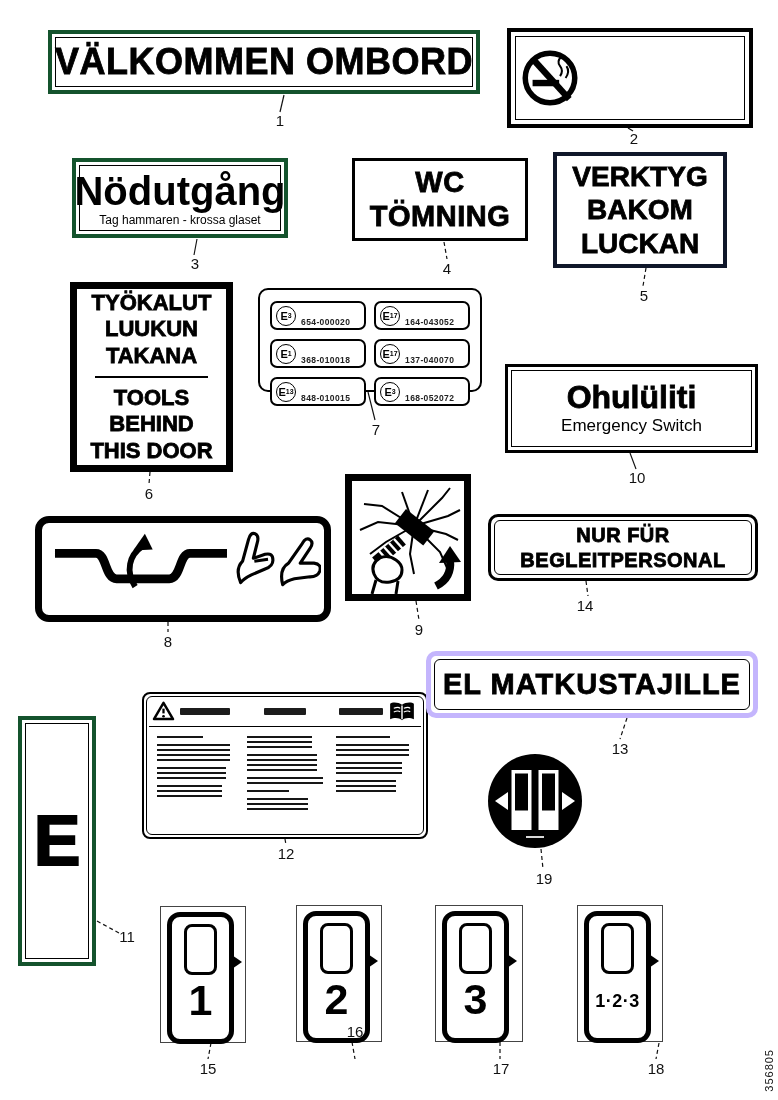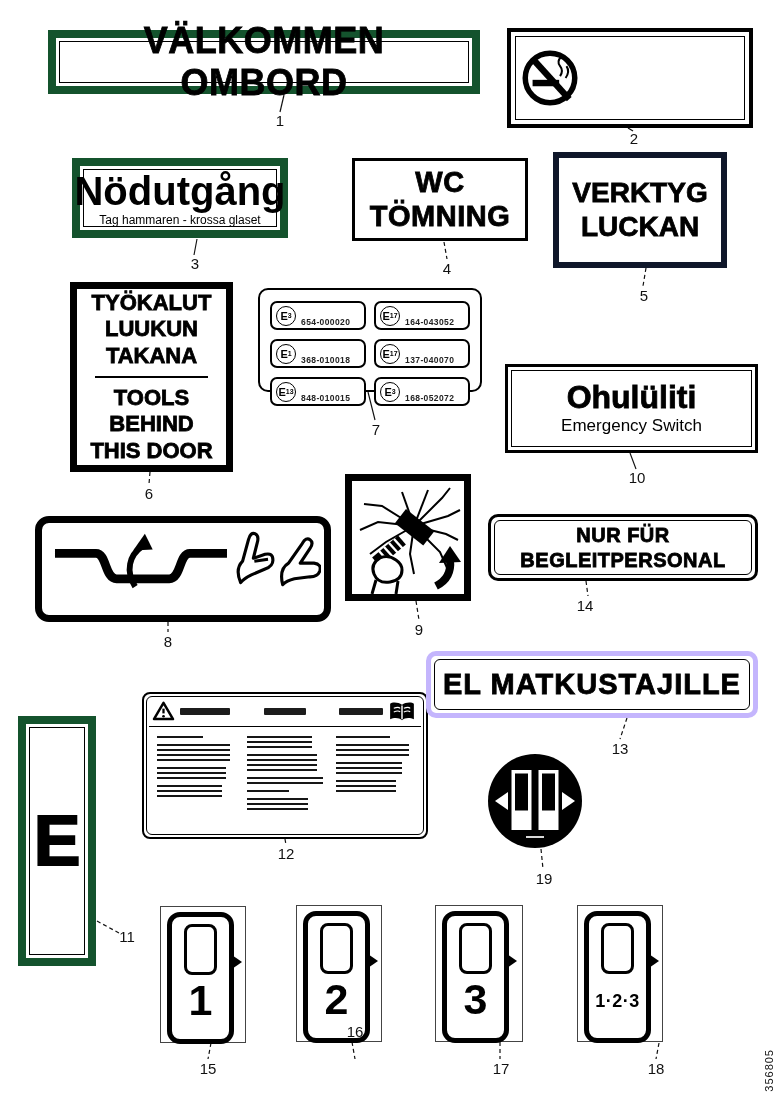--- a/index.html
+++ b/index.html
@@ -1,35 +1,35 @@
 <!DOCTYPE html>
 <html><head>
 <meta charset="utf-8">
 <style>
   html,body{margin:0;padding:0;background:#e8e8e8;}
   #page{position:relative;width:778px;height:1100px;background:#fff;color:#000;
         font-family:"Liberation Sans",sans-serif;overflow:hidden;margin:0 auto;}
   .sign{position:absolute;box-sizing:border-box;background:#fff;}
-  .frame2{border:8px solid #14532d;}
+  .frame2{border:4px solid #14532d;}
   .frame2::before{content:"";position:absolute;inset:3px;border:1px solid #000;pointer-events:none;border-radius:inherit;}
   .center{display:flex;flex-direction:column;align-items:center;justify-content:center;text-align:center;}
   .hv{-webkit-text-stroke:0.8px #000;}
   .callout{position:absolute;transform:translate(-50%,-50%);font-size:15px;color:#111;}
   
   #s1{left:48px;top:30px;width:432px;height:64px;}
   #s1 .t{font-size:36px;font-weight:700;letter-spacing:0.5px;}
   #s2{left:507px;top:28px;width:246px;height:100px;border:4px solid #000;display:flex;align-items:center;padding:4px 6px;}
   #s2::before{content:"";position:absolute;inset:4px;border:1px solid #000;pointer-events:none;}
   #s2 .txt{font-size:23px;font-weight:700;line-height:1.15;letter-spacing:0.5px;margin-left:8px;}
   #s3{left:72px;top:158px;width:216px;height:80px;}
   #s3 .t1{font-size:40px;font-weight:700;line-height:1.05;}
   #s3 .t2{font-size:12px;margin-top:1px;}
   #s4{left:352px;top:158px;width:176px;height:83px;border:3px solid #000;}
   #s4 .t{font-size:29px;font-weight:700;line-height:1.15;letter-spacing:0.5px;}
-  #s5{left:553px;top:152px;width:174px;height:116px;border:6px solid #0f172a;}
+  #s5{left:553px;top:152px;width:174px;height:116px;border:4px solid #0f172a;}
   #s5 .t{font-size:28px;font-weight:700;line-height:1.2;}
   #s6{left:70px;top:282px;width:163px;height:190px;border:7px solid #000;padding:6px 2px;}
   #s6 .t{font-size:22px;font-weight:700;line-height:1.2;}
   #s6 .rule{width:78%;border-top:2.5px solid #000;margin:7px auto;}
   #s7{left:258px;top:288px;width:224px;height:104px;border:2px solid #000;border-radius:10px;
       display:grid;grid-template-columns:1fr 1fr;gap:9px 8px;padding:11px 10px;align-items:center;}
   .pill{display:flex;align-items:center;border:2px solid #000;border-radius:7px;height:25px;padding:0 4px;background:#fff;}
   .ecirc{width:18px;height:18px;border:1.6px solid #000;border-radius:50%;display:flex;align-items:center;justify-content:center;
          font-size:11px;font-weight:700;flex:0 0 auto;}
   .ecirc sub{font-size:7px;line-height:1;}
@@ -121,20 +121,21 @@
     <div class="t2">Tag hammaren - krossa glaset</div>
   </div>
 
   <div id="s4" class="sign center">
     <div class="t hv">WC</div>
     <div class="t hv">TÖMNING</div>
   </div>
 
   <div id="s5" class="sign center">
     <div class="t hv">VERKTYG</div>
+    <div class="t hv">BAKOM</div>
     <div class="t hv">LUCKAN</div>
   </div>
 
   <div id="s6" class="sign center">
     <div class="t hv">TYÖKALUT</div>
     <div class="t hv">LUUKUN</div>
     <div class="t hv">TAKANA</div>
     <div class="rule"></div>
     <div class="t hv">TOOLS</div>
     <div class="t hv">BEHIND</div>

